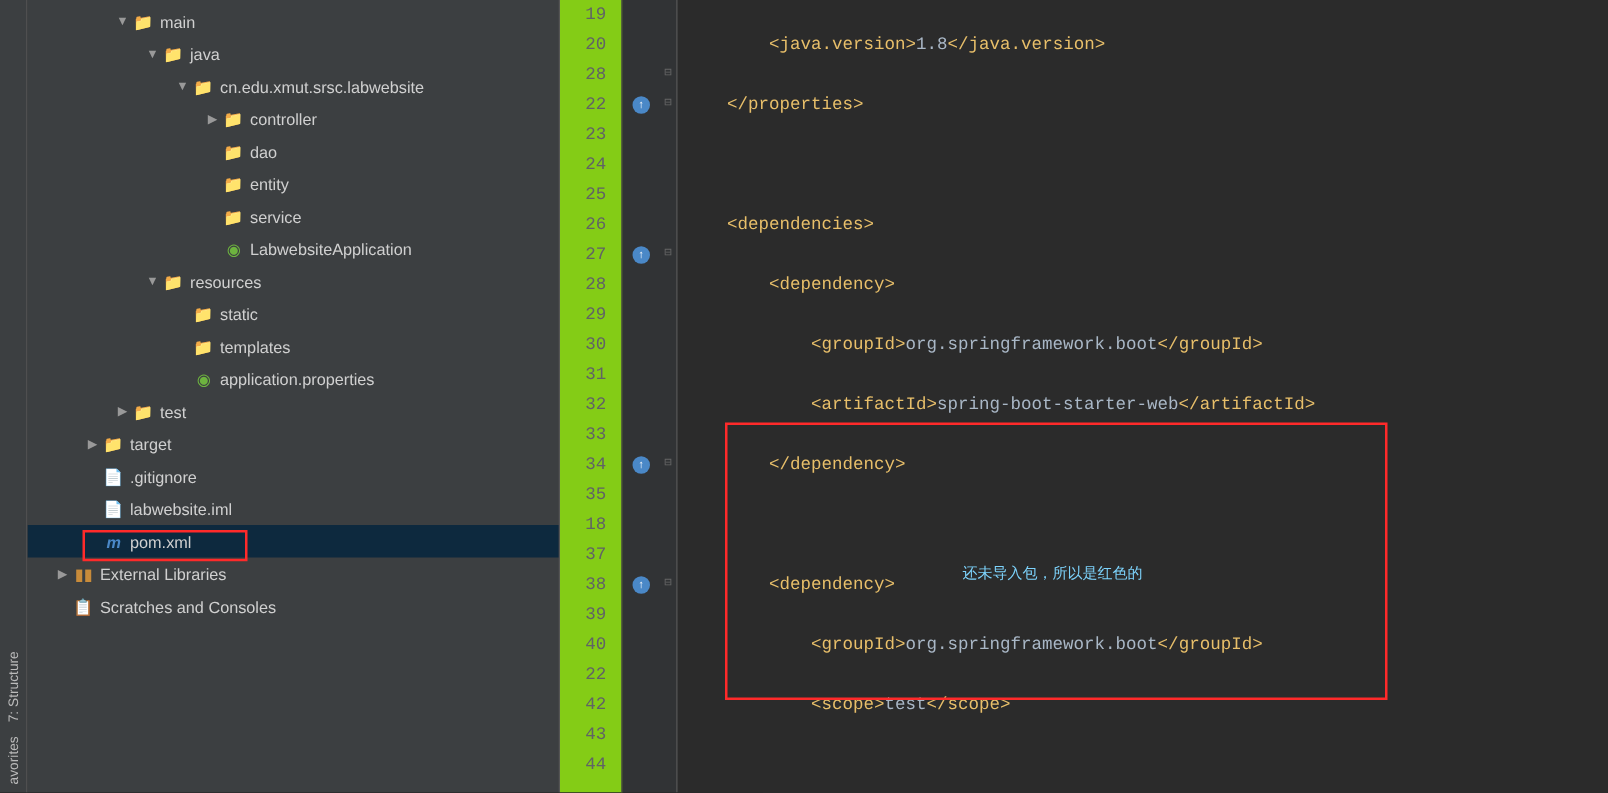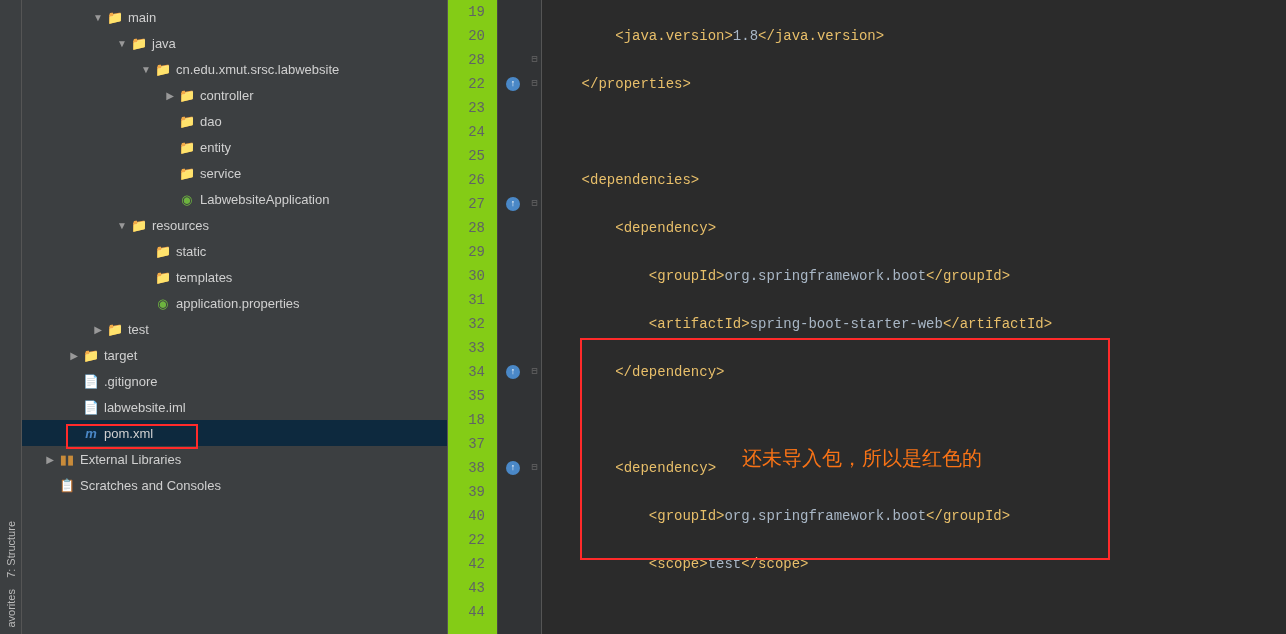--- a/index.html
+++ b/index.html
@@ -134,23 +134,24 @@
   .t-tag { color: #e8bf6a; }
   .t-bracket { color: #e8bf6a; }
   .t-text { color: #a9b7c6; }
   .annotation-box {
     position: absolute;
     border: 2px solid #ff2a2a;
     pointer-events: none;
   }
   .annotation-text {
     position: absolute;
-    color: #f97316;
+    color: #7dd3fc;
     font-family: "Microsoft YaHei", sans-serif;
-    font-size: 20px;
+    font-size: 12px;
+    margin-left: 28px;
   }
 </style>
 </head>
 <body>
 
 <div class="left-tab">
   <div class="vtext">7: Structure</div>
   <div class="vtext">avorites</div>
 </div>
 

